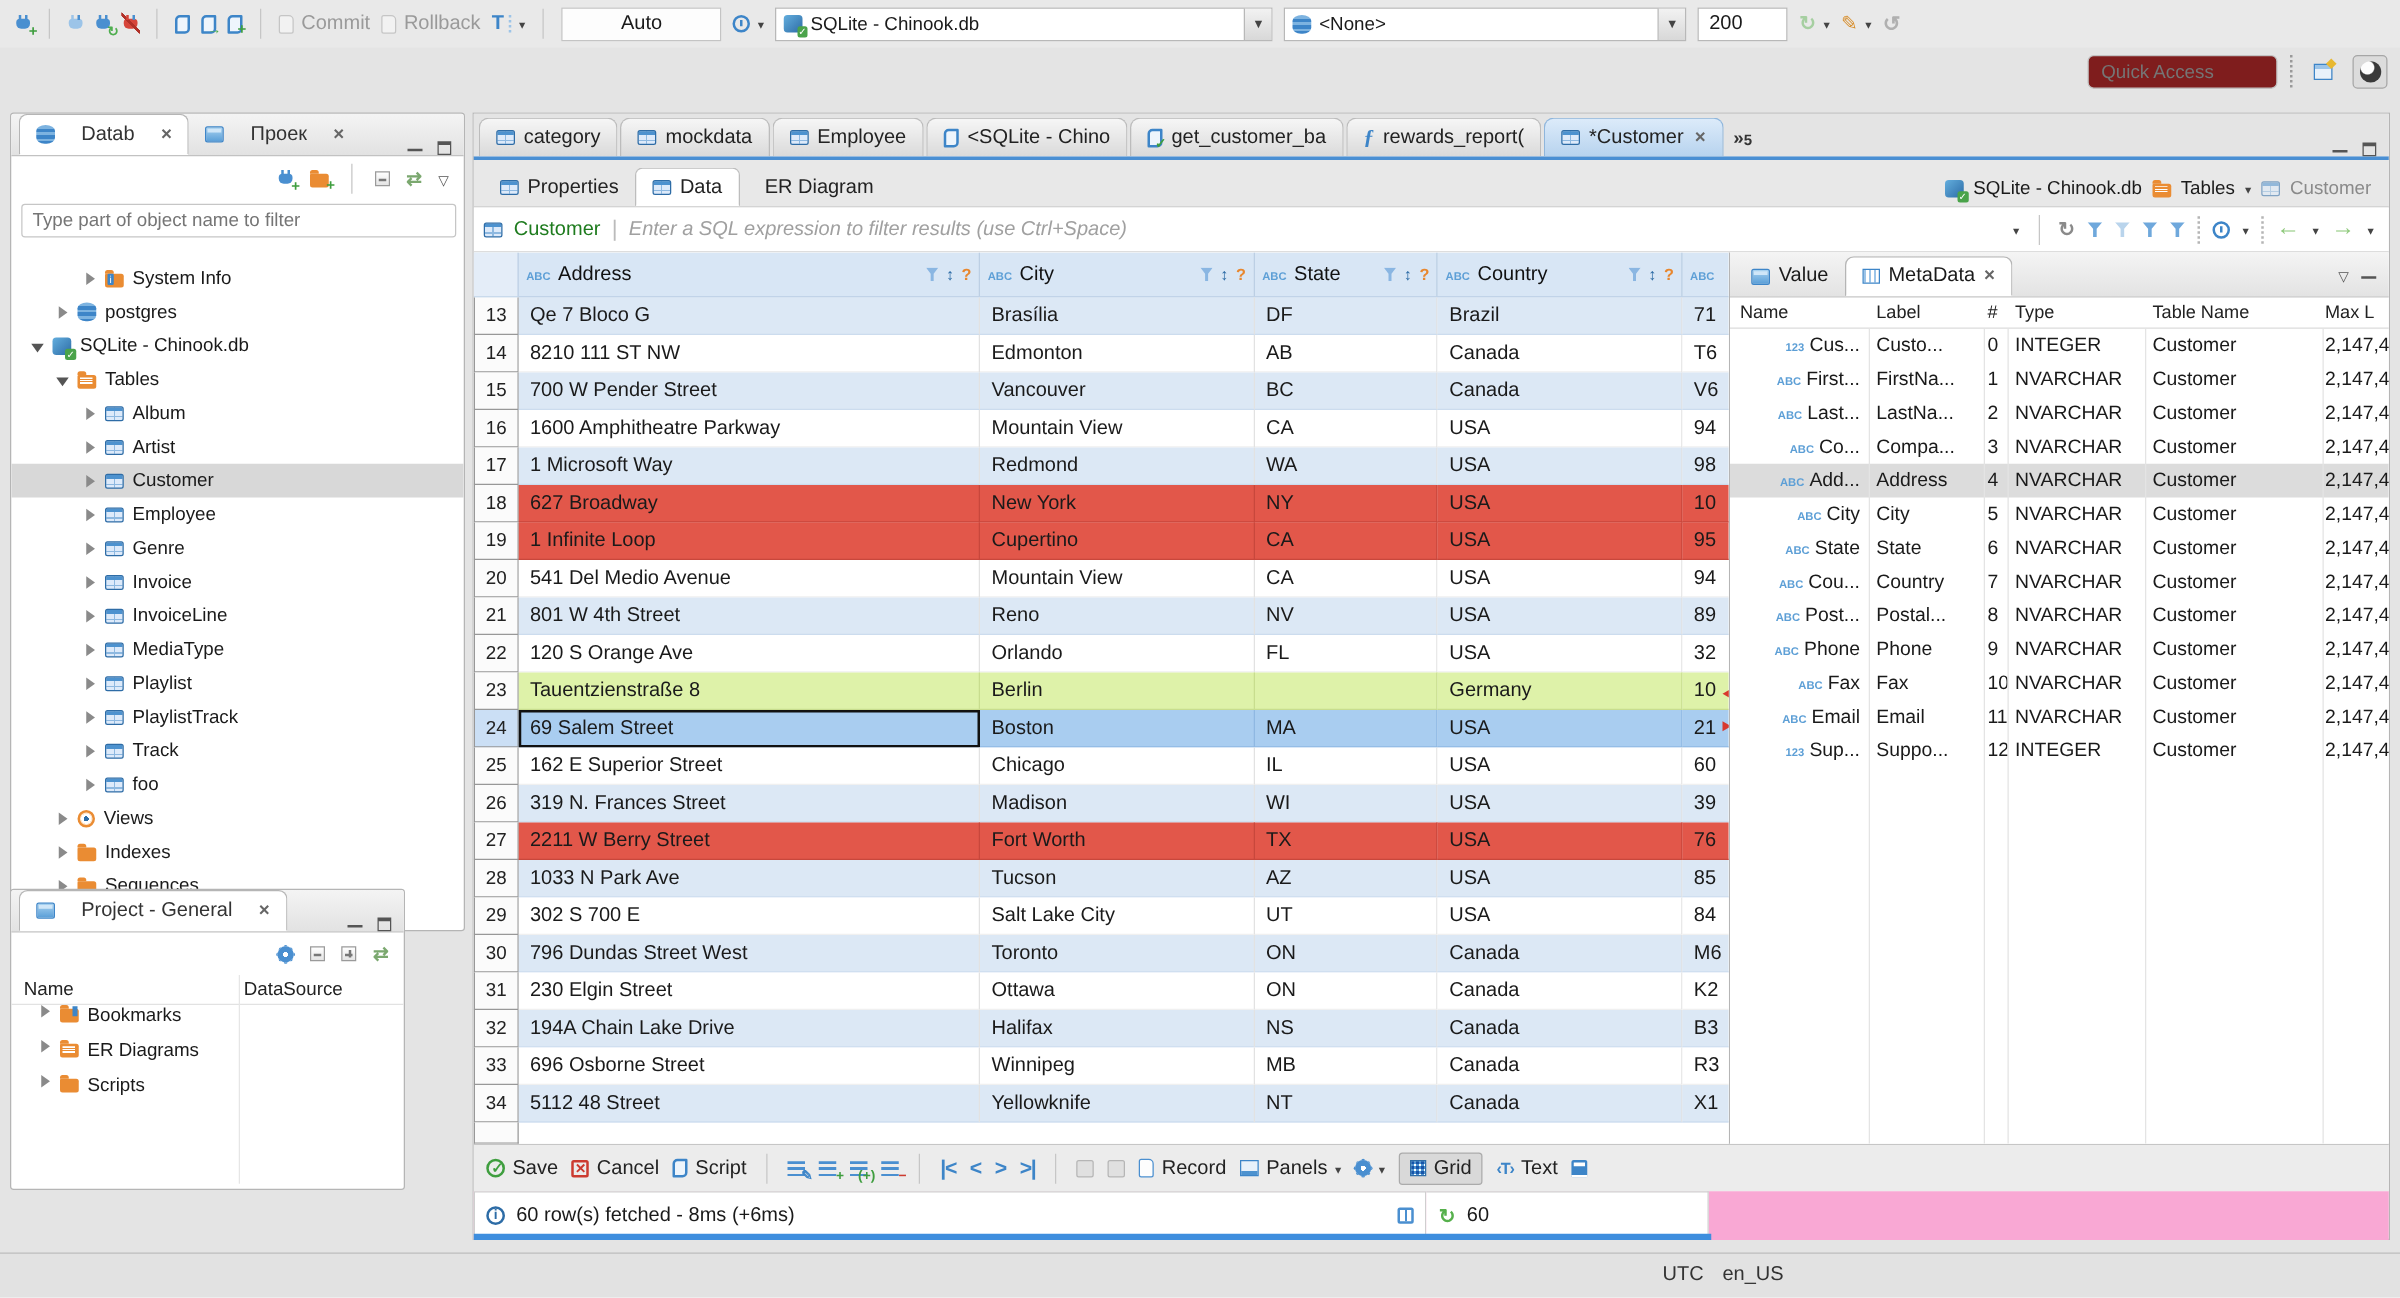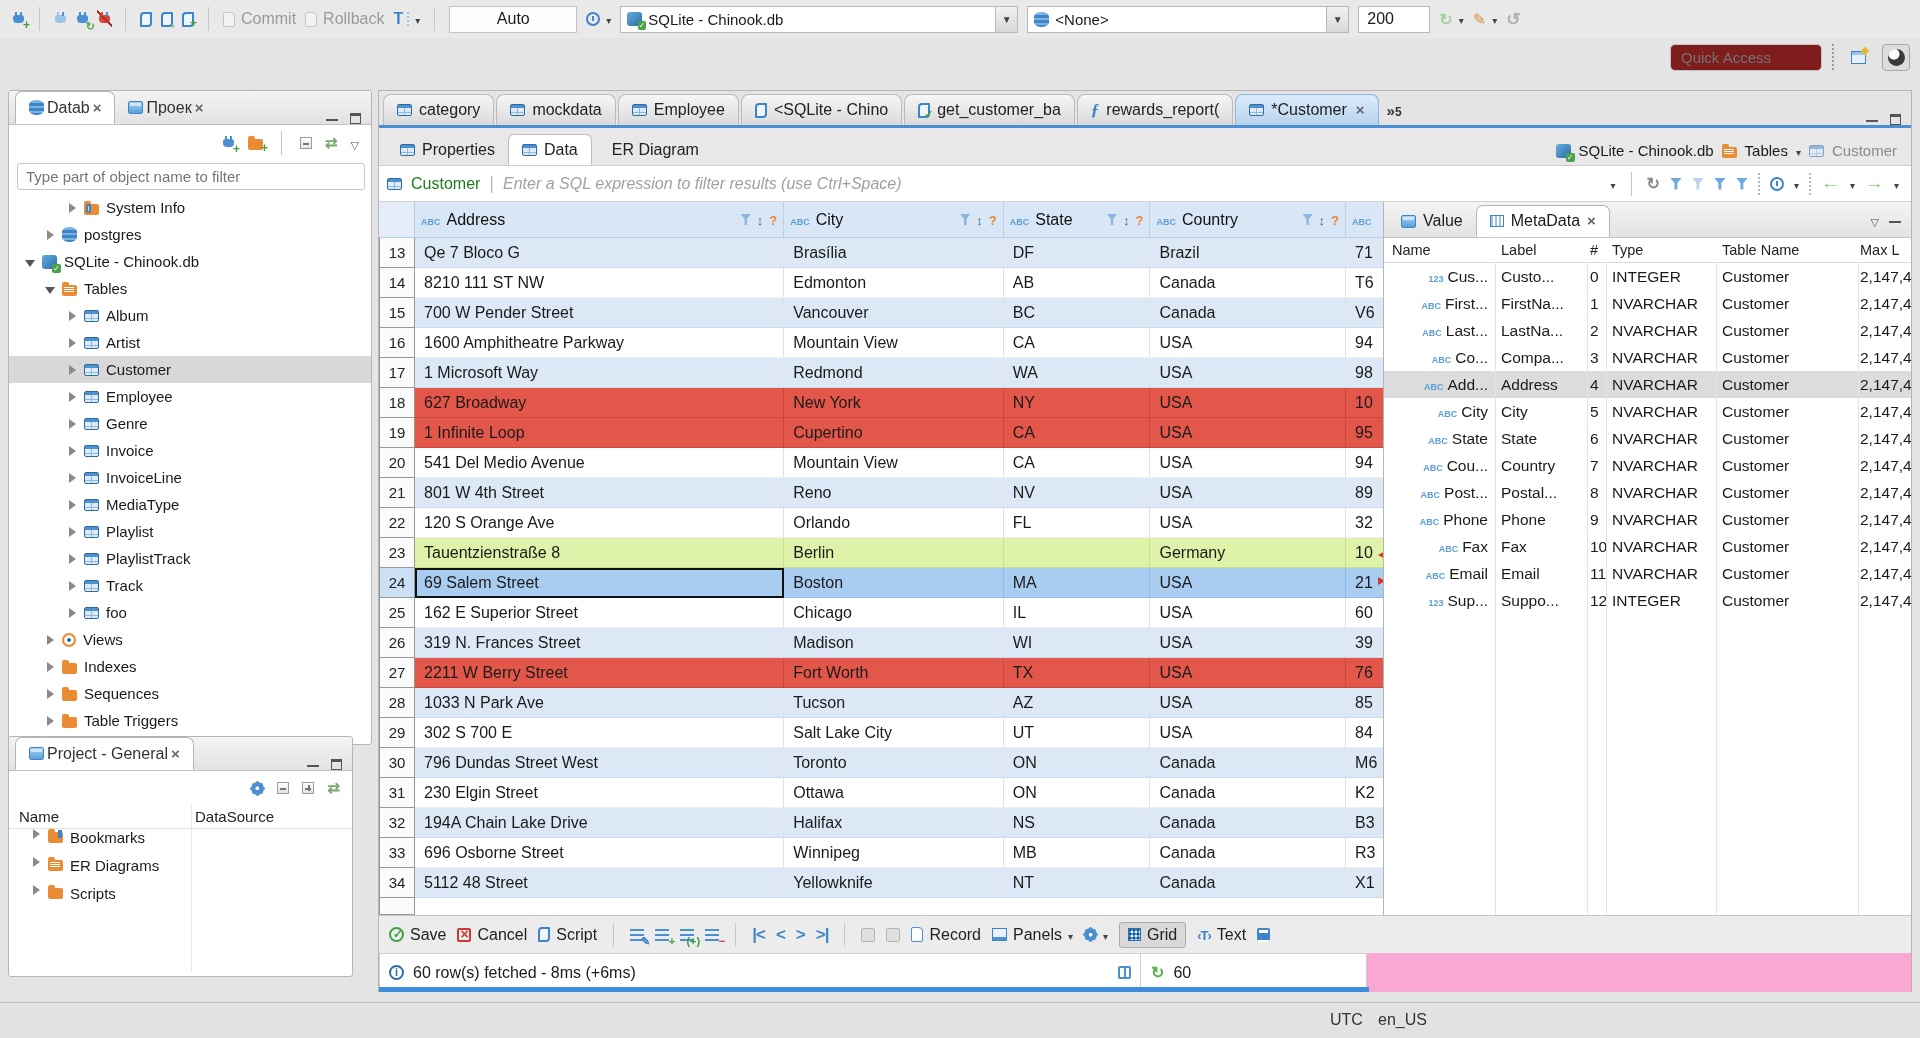--- a/index.html
+++ b/index.html
@@ -97,26 +97,26 @@
   .fetchbox{width:72px;height:27px;background:#fff;border:1px solid #b8b8b8;padding:0 8px;font-size:16px;display:flex;align-items:center}
   .quickrow{position:absolute;top:42px;right:10px;display:flex;align-items:center;gap:10px;height:30px}
   .qa{width:152px;height:27px;border:1px solid #c2c2c2;border-radius:5px;background:#7f1d1d;color:#9a9a9a;font-size:15px;font-family:"Liberation Sans",sans-serif;padding:0 10px}
   .dots{width:1px;height:26px;border-left:2px dotted #9a9a9a}
   .pbtn{width:28px;height:27px;display:flex;align-items:center;justify-content:center;border-radius:4px}
   .pbtn.pressed{border:1px solid #a6a6a6;background:#dcdcdc}
 
   
   .panel{position:absolute;background:#fff;border:1px solid #b5b5b5;border-radius:3px;overflow:hidden}
   .dbnav{left:8px;top:90px;width:364px;height:655px}
-  .projects{left:8px;top:736px;width:345px;height:241px}
+  .projects{left:8px;top:711px;width:316px;height:241px}
   .ptabs{height:34px;background:linear-gradient(#f4f4f4,#e2e2e2);border-bottom:1px solid #c2c2c2;display:flex;align-items:flex-end;padding-left:6px}
-  .ptab{height:33px;display:flex;align-items:center;gap:3px;padding:0 13px;font-size:16px;color:#333;border-radius:7px 7px 0 0}
+  .ptab{height:33px;display:flex;align-items:center;gap:21px;padding:0 13px;font-size:16px;color:#333;border-radius:7px 7px 0 0}
   .ptab.active{background:#fff;border:1px solid #b5b5b5;border-bottom-color:#fff}
   .ntools{height:36px;display:flex;align-items:center;justify-content:flex-end;gap:13px;padding:0 12px}
-  .nfilter{margin:2px 8px 4px;height:27px;width:348px;border:1px solid #c6c6c6;border-radius:3px;color:#9a9a9a;font-size:15px;padding:0 8px;font-family:"Liberation Sans",sans-serif}
+  .nfilter{margin:2px 8px 19px;height:27px;width:348px;border:1px solid #c6c6c6;border-radius:3px;color:#9a9a9a;font-size:15px;padding:0 8px;font-family:"Liberation Sans",sans-serif}
   .tree{overflow:hidden;height:552px}
   .trow{display:flex;align-items:center;gap:7px;height:27px;white-space:nowrap}
   .trow.selected{background:#d8d8d8}
   .trow.d0{padding-left:16px}.trow.d1{padding-left:36px}.trow.d2{padding-left:58px}
   .tw{width:10px;height:10px;position:relative;flex:none}
   .tw.closed::before{content:"";position:absolute;left:2px;top:0;border-left:7px solid #8a8a8a;border-top:5px solid transparent;border-bottom:5px solid transparent}
   .tw.open::before{content:"";position:absolute;left:0;top:3px;border-top:7px solid #555;border-left:5px solid transparent;border-right:5px solid transparent}
   .ptools{height:34px;display:flex;align-items:center;justify-content:flex-end;gap:13px;padding:0 12px}
   .pcols{position:relative;height:24px;border-bottom:1px solid #e2e2e2;font-size:15px;color:#222}
   .pcols .c1{position:absolute;left:10px;top:3px}.pcols .c2{position:absolute;left:186px;top:3px}

